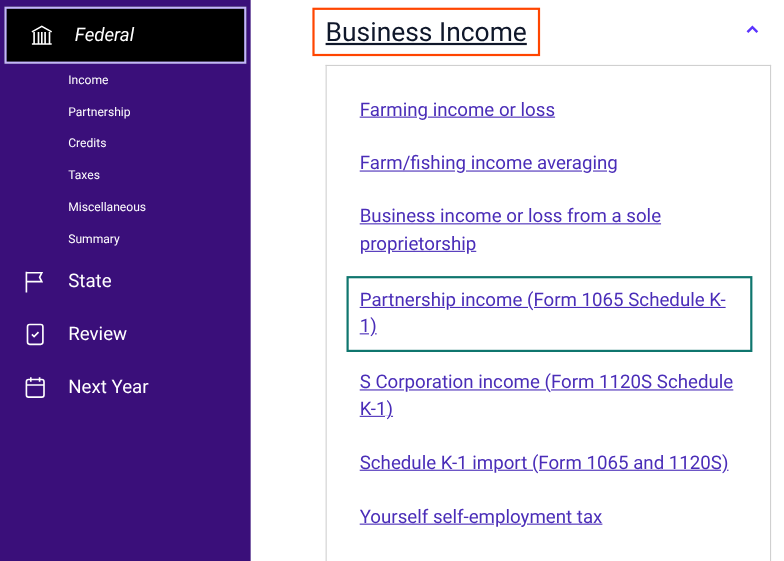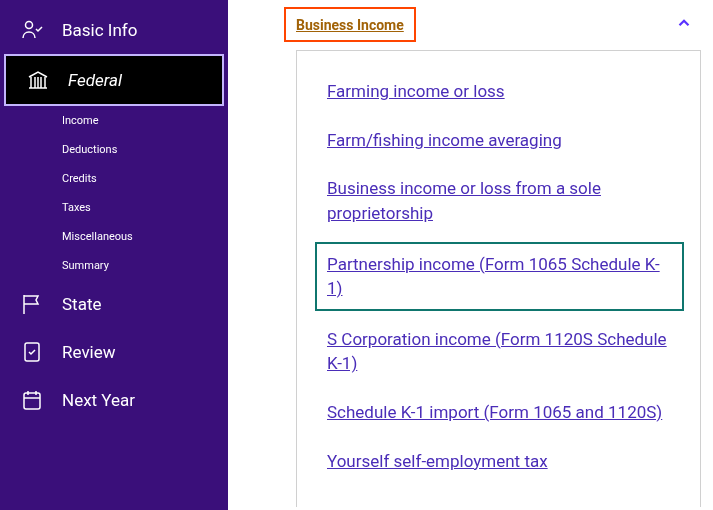--- a/index.html
+++ b/index.html
@@ -79,23 +79,23 @@
       padding: 5px 0 8px 0;
     }
     
     .accordion-title-wrap {
       border: 2px solid #ff4500;
       padding: 6px 10px;
       display: inline-block;
     }
     
     .accordion-title {
-      font-size: 14px;
-      font-weight: 700;
-      color: #a16207;
+      font-size: 24px;
+      font-weight: 400;
+      color: #0f172a;
       text-decoration: underline;
       cursor: pointer;
     }
     
     .chevron {
       color: #5a33ff;
       cursor: pointer;
       margin-right: 8px;
     }
     
@@ -123,47 +123,37 @@
       margin-right: -12px;
       margin-bottom: 16px;
       margin-top: -8px;
     }
   </style>
 </head>
 <body>
 
 <div class="sidebar">
 
-  <div class="sidebar-item">
-    <span class="sidebar-item-icon">
-      <svg viewBox="0 0 24 24" width="24" height="24">
-        <circle cx="9" cy="7" r="3.5"></circle>
-        <path d="M3 20c0-3.5 2.5-6 6-6s6 2.5 6 6"></path>
-        <path d="M16 11l2 2 4-4"></path>
-      </svg>
-    </span>
-    <span class="sidebar-item-label">Basic Info</span>
-  </div>
 
   <div class="sidebar-item active">
     <span class="sidebar-item-icon">
       <svg viewBox="0 0 24 24" width="24" height="24">
         <path d="M3 9l9-5 9 5"></path>
         <path d="M5 9v11M9 9v11M12 9v11M15 9v11M19 9v11"></path>
         <path d="M3 20h18"></path>
       </svg>
     </span>
     <span class="sidebar-item-label">Federal</span>
   </div>
 
   <div class="sidebar-subitem">
     <span>Income</span>
   </div>
   <div class="sidebar-subitem">
-    <span>Deductions</span>
+    <span>Partnership</span>
   </div>
   <div class="sidebar-subitem">
     <span>Credits</span>
   </div>
   <div class="sidebar-subitem">
     <span>Taxes</span>
   </div>
   <div class="sidebar-subitem">
     <span>Miscellaneous</span>
   </div>

